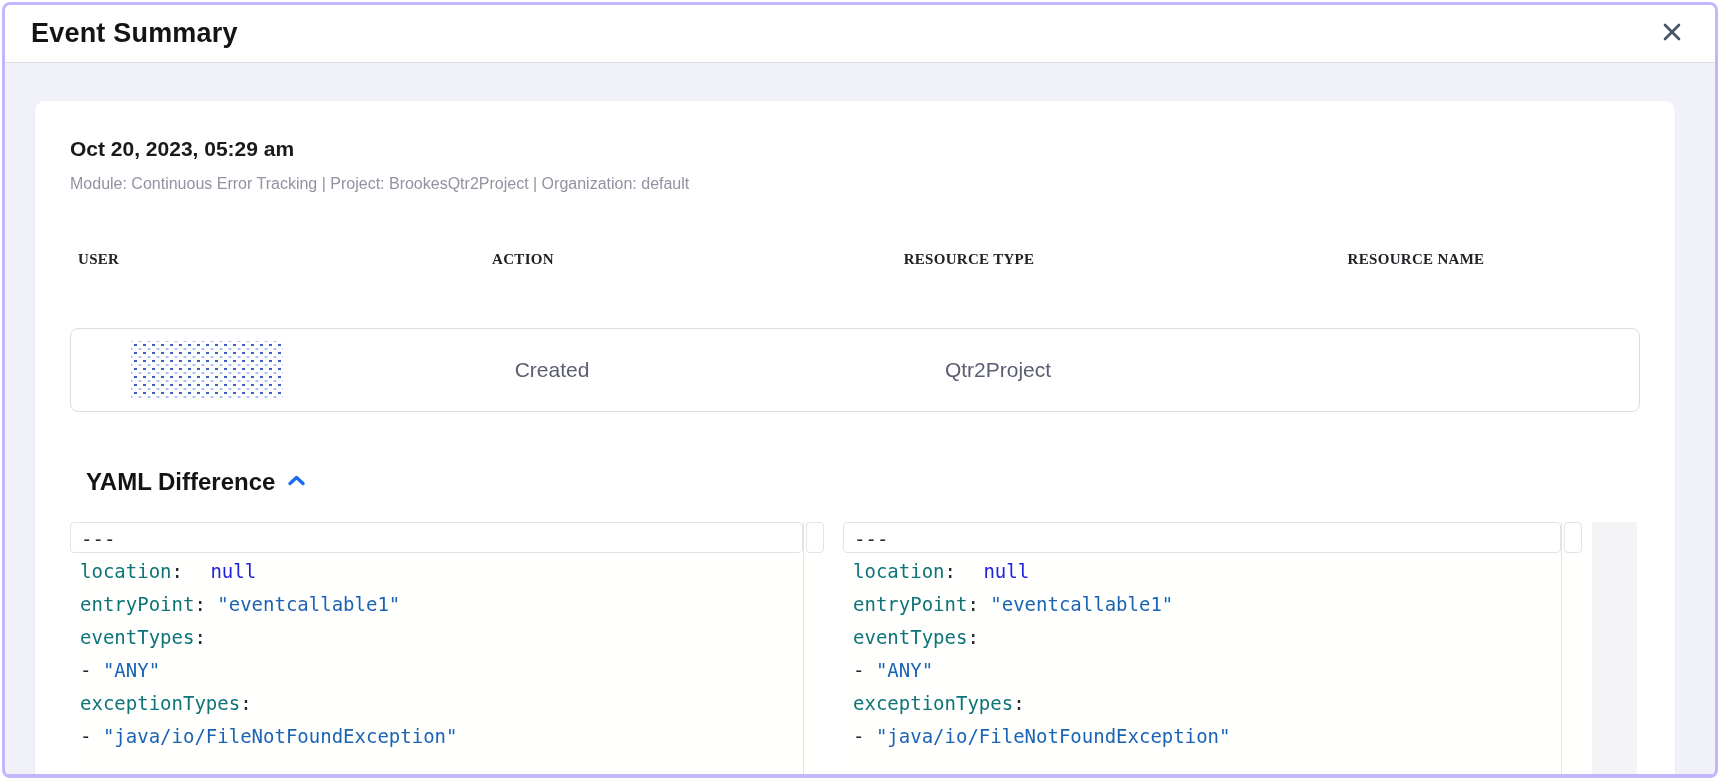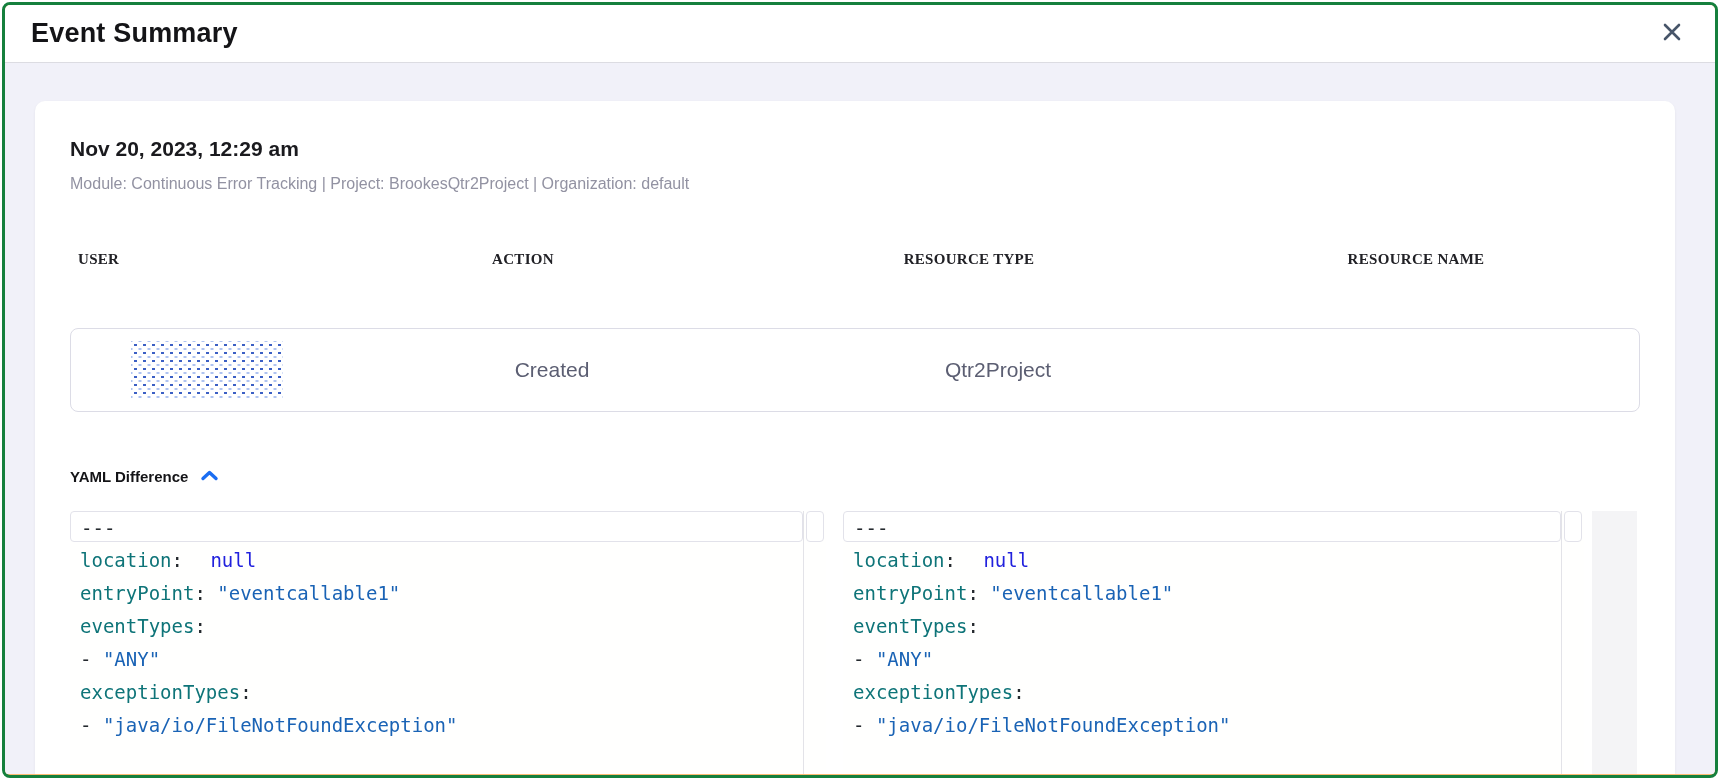--- a/index.html
+++ b/index.html
@@ -1,22 +1,22 @@
 <!DOCTYPE html>
 <html style="--accent: #1a6df2; --tok-key: #0e7478; --tok-string: #1a63b5; --tok-null: #2121dd; --meta-gray: #9292a2; --close-icon: #475569;"><head>
 <meta charset="utf-8">
 <style>
   * { margin:0; padding:0; box-sizing:border-box; }
   html,body { width:1720px; height:780px; background:#fff; font-family:"Liberation Sans", sans-serif; }
   body { padding:2px; }
 
   .window {
     width:1716px; height:776px;
-    border:3px solid #15803d; border-radius:8px;
-    overflow:hidden; background:#fdba74; position:relative;
+    border:3px solid #c4b5fd; border-radius:8px;
+    overflow:hidden; background:#c4b5fd; position:relative;
   }
 
   
   .modal-header {
     height:58px; background:#fff; border-bottom:1px solid #dcdce2;
     display:flex; align-items:center; padding:0 26px;
   }
   .modal-title { font-size:27px; font-weight:700; color:#141417; letter-spacing:.2px; }
   .close-btn {
     margin-left:auto; width:34px; height:34px; border:none; background:transparent;
@@ -55,21 +55,21 @@
     width:152px; height:58px; margin-left:32px;
     background-image:
       radial-gradient(circle, rgba(38,78,190,.9) 1.3px, transparent 1.5px),
       radial-gradient(circle, rgba(96,136,225,.5) 1.3px, transparent 1.5px);
     background-size:9px 8px, 9px 8px;
     background-position:0 0, 4.5px 4px;
   }
 
   
   .yaml-label-row { margin-top:56px; display:flex; align-items:center; gap:12px; }
-  .yaml-label { font-size:15px; font-weight:600; color:#141417; }
+  .yaml-label { font-size:24px; font-weight:600; color:#141417;margin-left:16px; }
   .chevron-btn { border:none; background:transparent; cursor:pointer; display:flex; align-items:center; }
 
   .diff-wrap { margin-top:26px; display:flex; height:400px; }
   .panel { display:flex; background:#fffffe; }
   .panel.left  { width:756px; }
   .panel.right { width:741px; margin-left:17px; }
   .code-col { flex:1; padding-top:0; overflow:hidden; }
   .gutter { width:23px; border-left:1px solid #e3e3e8; }
   .gutter .thumb {
     height:31px; margin:0 2px; border:1px solid #e2e2ea; border-radius:4px; background:#fff;
@@ -99,21 +99,21 @@
         <svg width="24" height="24" viewBox="0 0 24 24" fill="none">
           <path d="M5 5 L19 19 M19 5 L5 19" stroke="#475569" stroke-width="2.6" stroke-linecap="round"></path>
         </svg>
       </span>
     </button>
   </div>
 
   <div class="modal-body">
     <div class="summary-card">
 
-      <div class="event-timestamp">Nov 20, 2023, 12:29 am</div>
+      <div class="event-timestamp">Oct 20, 2023, 05:29 am</div>
       <div class="event-meta">Module: Continuous Error Tracking | Project: BrookesQtr2Project | Organization: default</div>
 
       <div class="audit-header">
         <div class="col first">USER</div>
         <div class="col">ACTION</div>
         <div class="col">RESOURCE TYPE</div>
         <div class="col">RESOURCE NAME</div>
       </div>
 
       <div class="audit-row">

